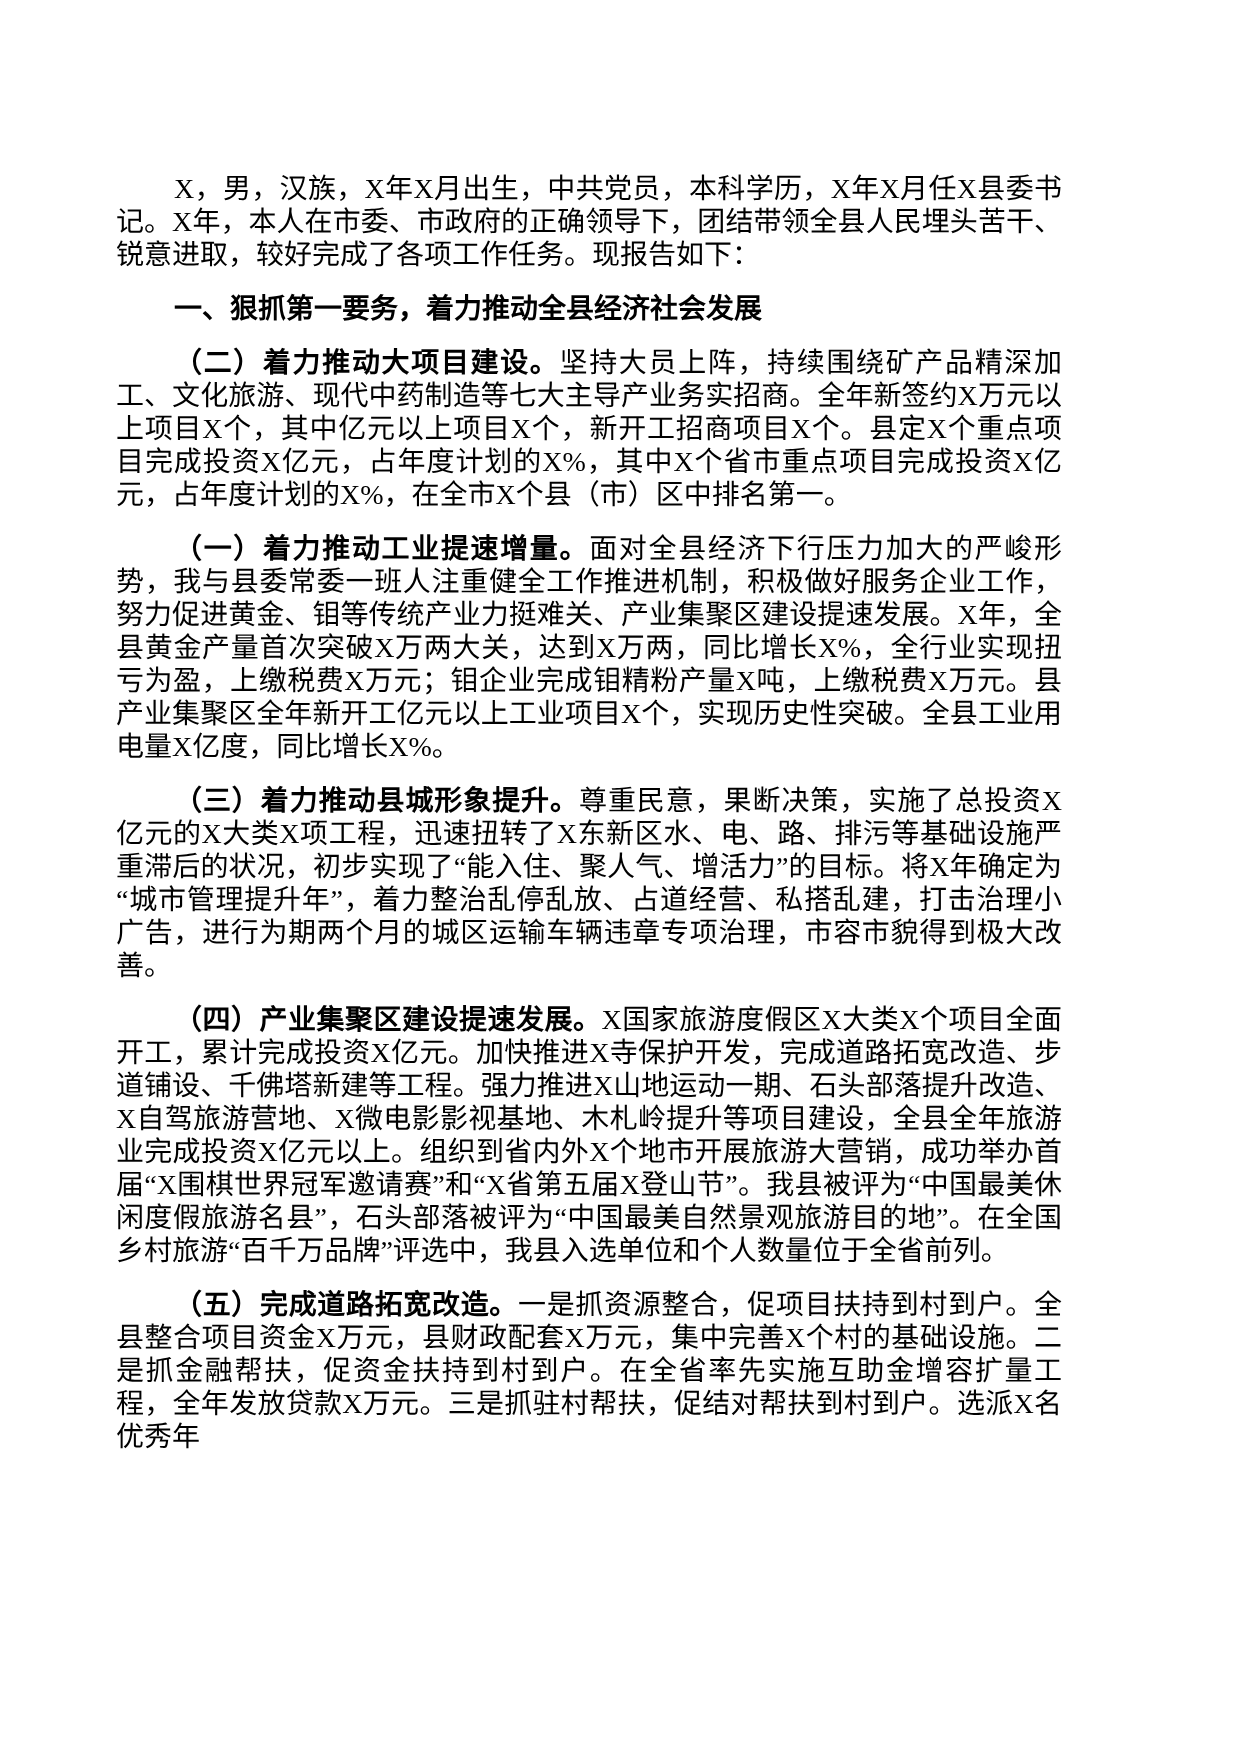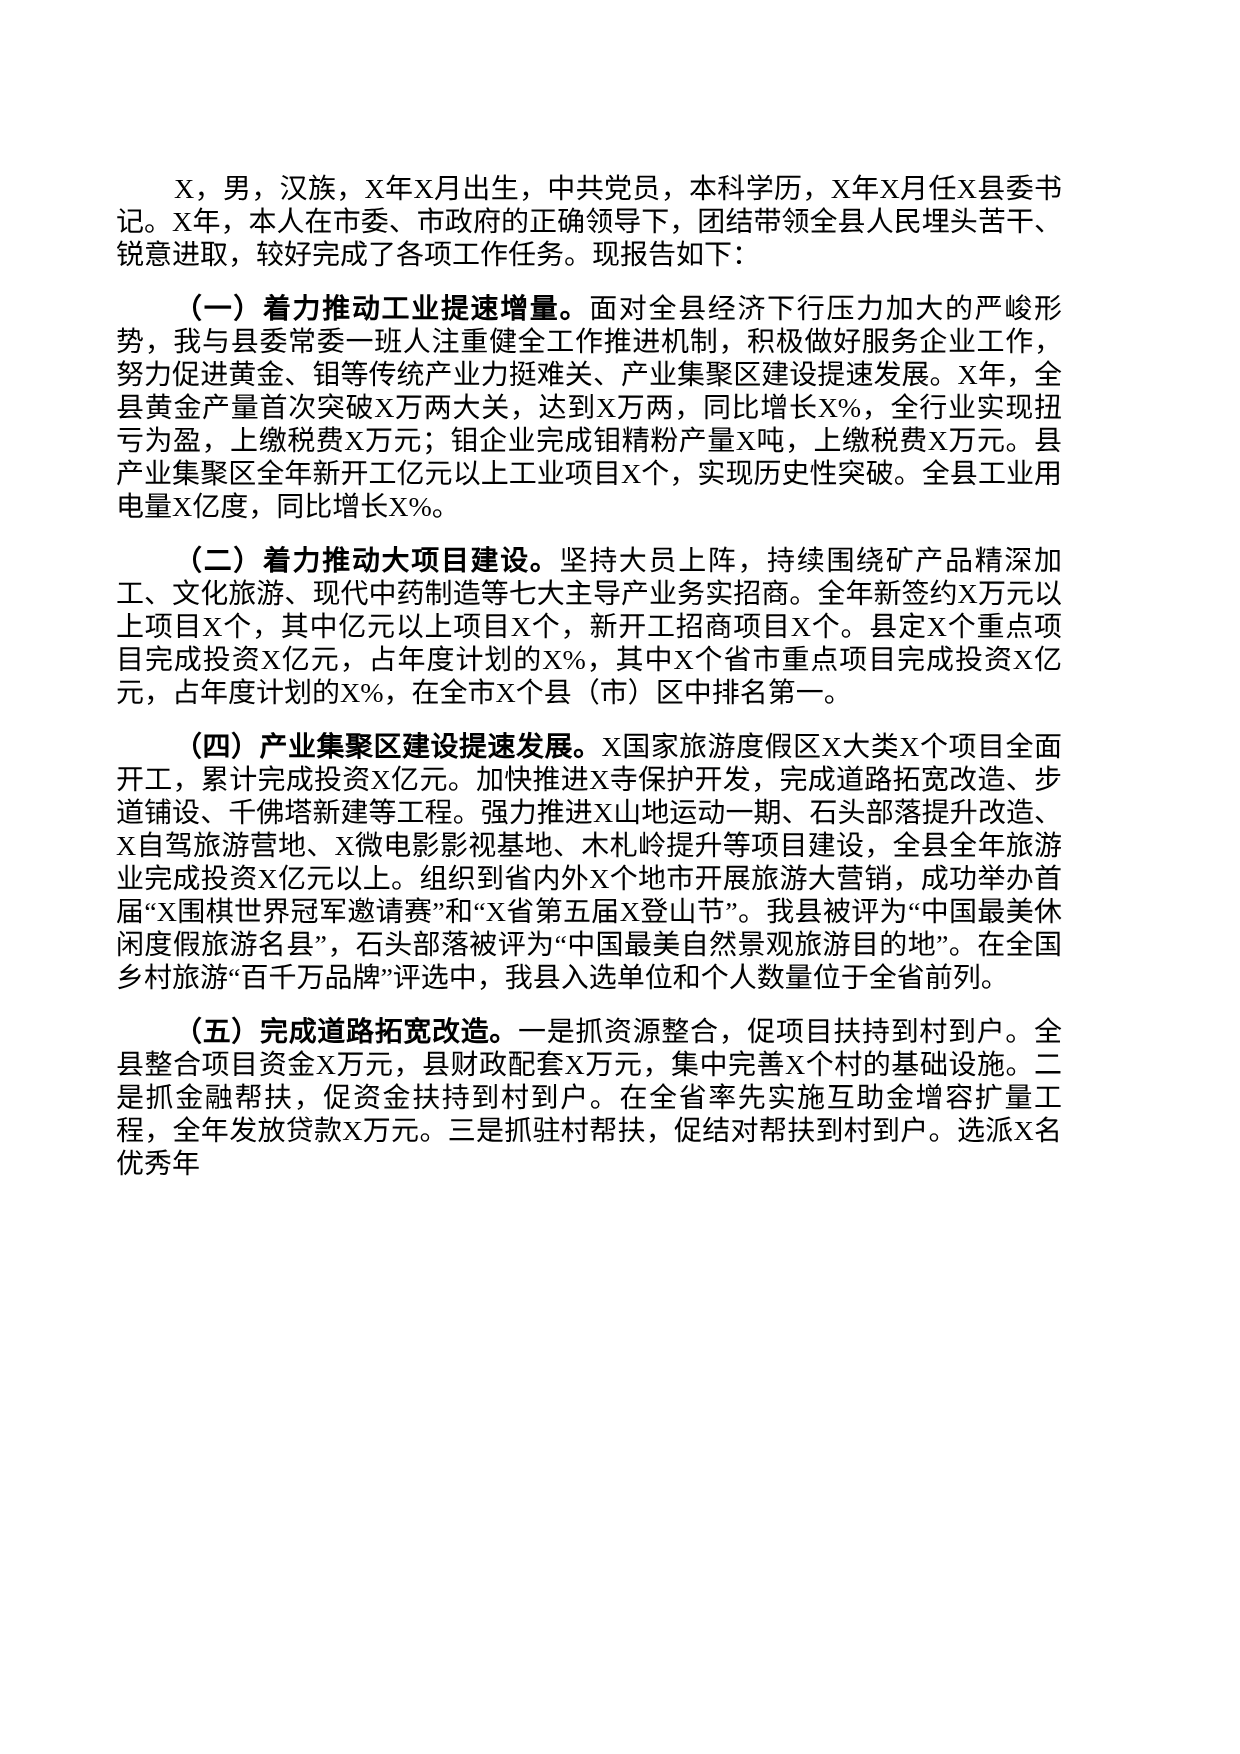--- a/index.html
+++ b/index.html
@@ -34,24 +34,26 @@
     font-weight: bold;
   }
 </style>
 </head>
 <body>
 
 <div class="page">
 
   <p class="para">X，男，汉族，X年X月出生，中共党员，本科学历，X年X月任X县委书记。X年，本人在市委、市政府的正确领导下，团结带领全县人民埋头苦干、锐意进取，较好完成了各项工作任务。现报告如下：</p>
 
+  <p class="para chapter">一、狠抓第一要务，着力推动全县经济社会发展</p>
 
+
+  <p class="para"><span class="lead">（二）着力推动大项目建设。</span><span>坚持大员上阵，持续围绕矿产品精深加工、文化旅游、现代中药制造等七大主导产业务实招商。全年新签约X万元以上项目X个，其中亿元以上项目X个，新开工招商项目X个。县定X个重点项目完成投资X亿元，占年度计划的X%，其中X个省市重点项目完成投资X亿元，占年度计划的X%，在全市X个县（市）区中排名第一。</span></p>
 
   <p class="para"><span class="lead">（一）着力推动工业提速增量。</span><span>面对全县经济下行压力加大的严峻形势，我与县委常委一班人注重健全工作推进机制，积极做好服务企业工作，努力促进黄金、钼等传统产业力挺难关、产业集聚区建设提速发展。X年，全县黄金产量首次突破X万两大关，达到X万两，同比增长X%，全行业实现扭亏为盈，上缴税费X万元；钼企业完成钼精粉产量X吨，上缴税费X万元。县产业集聚区全年新开工亿元以上工业项目X个，实现历史性突破。全县工业用电量X亿度，同比增长X%。</span></p>
 
-  <p class="para"><span class="lead">（二）着力推动大项目建设。</span><span>坚持大员上阵，持续围绕矿产品精深加工、文化旅游、现代中药制造等七大主导产业务实招商。全年新签约X万元以上项目X个，其中亿元以上项目X个，新开工招商项目X个。县定X个重点项目完成投资X亿元，占年度计划的X%，其中X个省市重点项目完成投资X亿元，占年度计划的X%，在全市X个县（市）区中排名第一。</span></p>
-
+  <p class="para"><span class="lead">（三）着力推动县城形象提升。</span><span>尊重民意，果断决策，实施了总投资X亿元的X大类X项工程，迅速扭转了X东新区水、电、路、排污等基础设施严重滞后的状况，初步实现了“能入住、聚人气、增活力”的目标。将X年确定为“城市管理提升年”，着力整治乱停乱放、占道经营、私搭乱建，打击治理小广告，进行为期两个月的城区运输车辆违章专项治理，市容市貌得到极大改善。</span></p>
 
   <p class="para"><span class="lead">（四）产业集聚区建设提速发展。</span><span>X国家旅游度假区X大类X个项目全面开工，累计完成投资X亿元。加快推进X寺保护开发，完成道路拓宽改造、步道铺设、千佛塔新建等工程。强力推进X山地运动一期、石头部落提升改造、X自驾旅游营地、X微电影影视基地、木札岭提升等项目建设，全县全年旅游业完成投资X亿元以上。组织到省内外X个地市开展旅游大营销，成功举办首届“X围棋世界冠军邀请赛”和“X省第五届X登山节”。我县被评为“中国最美休闲度假旅游名县”，石头部落被评为“中国最美自然景观旅游目的地”。在全国乡村旅游“百千万品牌”评选中，我县入选单位和个人数量位于全省前列。</span></p>
 
   <p class="para"><span class="lead">（五）完成道路拓宽改造。</span><span>一是抓资源整合，促项目扶持到村到户。全县整合项目资金X万元，县财政配套X万元，集中完善X个村的基础设施。二是抓金融帮扶，促资金扶持到村到户。在全省率先实施互助金增容扩量工程，全年发放贷款X万元。三是抓驻村帮扶，促结对帮扶到村到户。选派X名优秀年</span></p>
 
 </div>
 
 </body></html>

